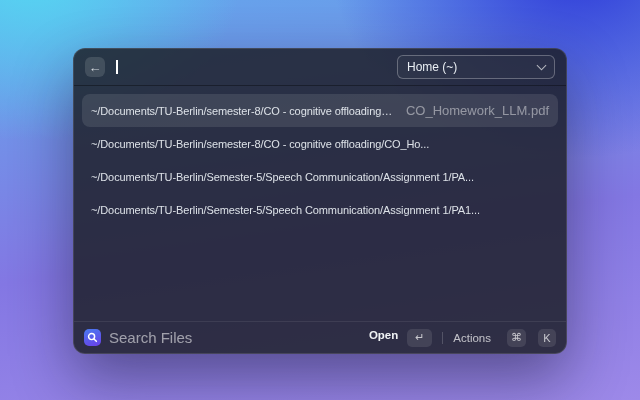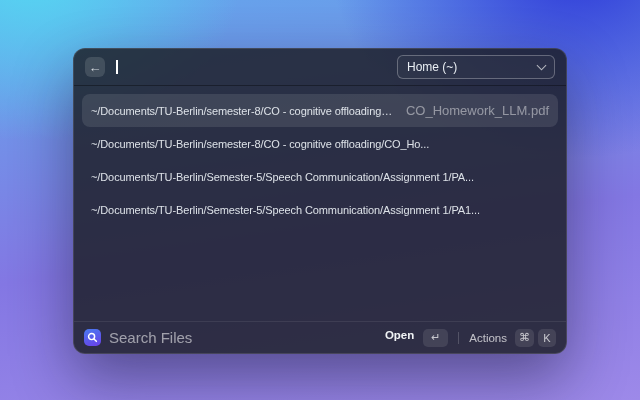--- a/index.html
+++ b/index.html
@@ -74,21 +74,21 @@
     font-size: 11.5px; font-weight: 700; color: #f0f3f5; cursor: default;
   }
   .kbd {
     min-width: 18px; height: 18px; box-sizing: border-box; padding: 0 4px;
     border-radius: 5px; background: rgba(255,255,255,0.10);
     color: rgba(255,255,255,0.70); font-size: 11px; font-weight: 400;
     display: flex; align-items: center; justify-content: center;
   }
   .kbd-wide { min-width: 25px; }
   .vdiv { width: 1px; height: 12px; background: rgba(255,255,255,0.18); margin: 0 10px; flex: none; }
-  .actions { display: flex; align-items: center; gap: 4px;
+  .actions { display: flex; align-items: center; gap: 12px;
     font-size: 11.5px; color: rgba(255,255,255,0.70); cursor: default; }
   .actions .lbl { margin-right: 4px; }
 </style>
 </head>
 <body>
 
 <div class="backdrop">
   <div class="window">
 
     <div class="header">

